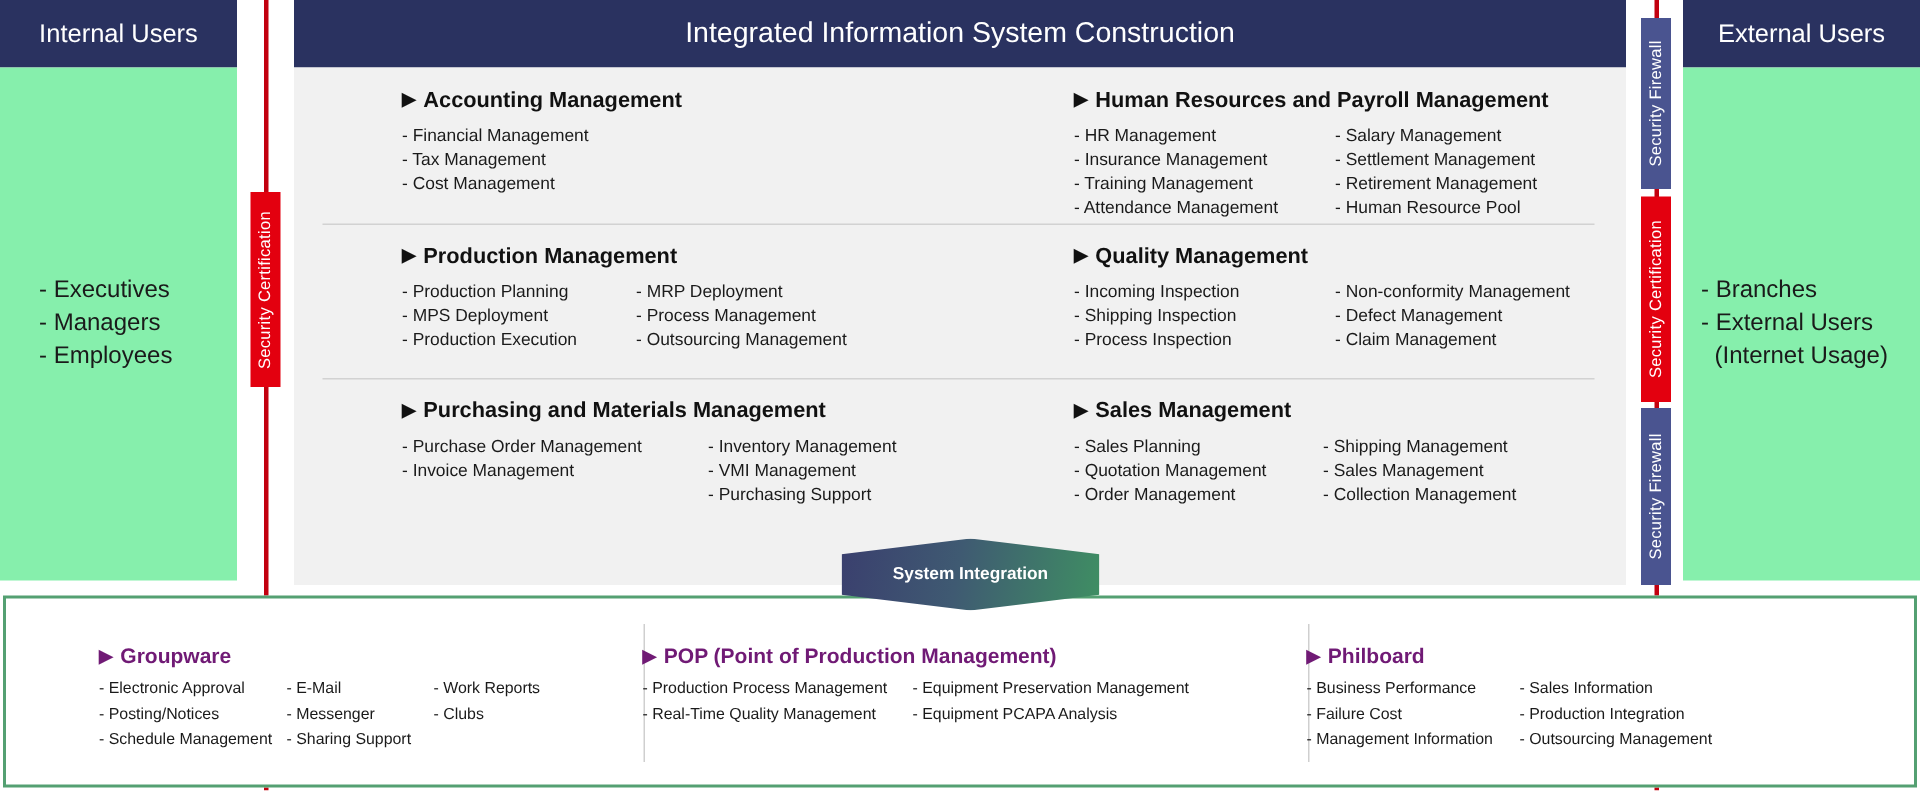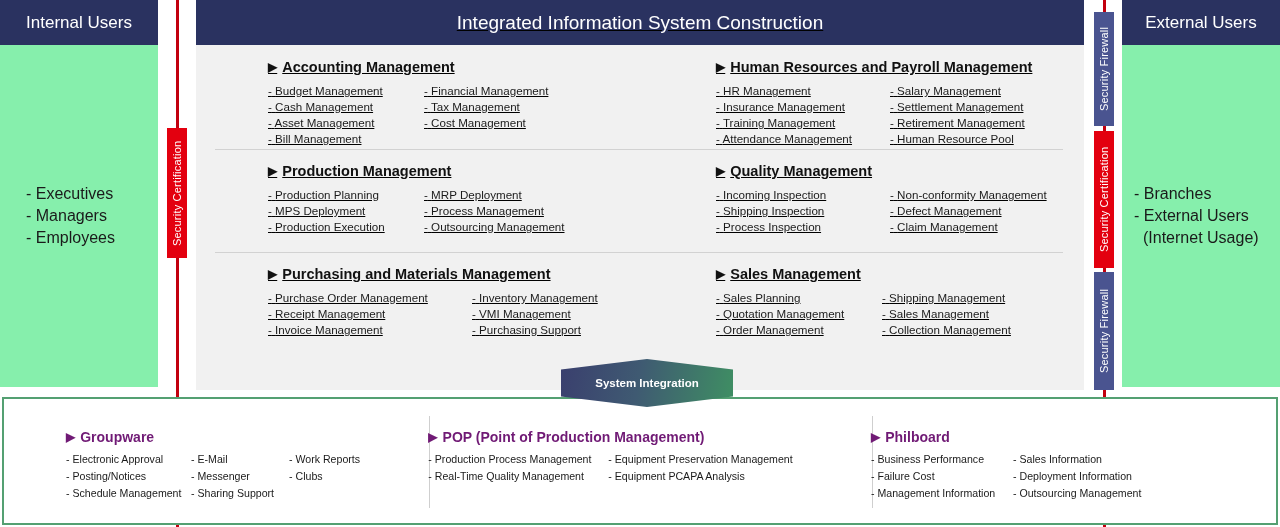--- a/index.html
+++ b/index.html
@@ -53,21 +53,21 @@
   }
   .ribbon.cert { background: #e3000f; }
   .ribbon.fw   { background: #4a5490; }
 
   #cert-left   { left: 167px; top: 128px; width: 20px; height: 130px; }
   #fw-top      { left: 1094px; top: 12px;  width: 20px; height: 114px; }
   #cert-right  { left: 1094px; top: 131px; width: 20px; height: 137px; }
   #fw-bottom   { left: 1094px; top: 272px; width: 20px; height: 118px; }
 
   
-  #main-panel { position: absolute; left: 196px; top: 0; width: 888px; height: 390px; z-index: 2; text-decoration: underline; }
+  #main-panel { position: absolute; left: 196px; top: 0; width: 888px; height: 390px; z-index: 2; }
   #main-panel .panel-head {
     height: 45px; background: #2a3260; color: #ffffff;
     display: flex; align-items: center; justify-content: center;
     font-size: 19px;
   }
   #main-panel .panel-body {
     height: 345px; background: #f1f1f1; position: relative;
   }
 
   .module-grid { display: flex; flex-wrap: wrap; }
@@ -172,26 +172,20 @@
       <div class="divider-h d2"></div>
 
       <div class="module-grid">
 
         <div class="module-row r1">
           <div class="module">
             <div class="module-title">
               <span class="tri">▶</span><span>Accounting Management</span>
             </div>
             <div class="cols">
-              <ul style="width:156px">
-                <li><span>-</span> <span>Budget Management</span></li>
-                <li><span>-</span> <span>Cash Management</span></li>
-                <li><span>-</span> <span>Asset Management</span></li>
-                <li><span>-</span> <span>Bill Management</span></li>
-              </ul>
               <ul>
                 <li><span>-</span> <span>Financial Management</span></li>
                 <li><span>-</span> <span>Tax Management</span></li>
                 <li><span>-</span> <span>Cost Management</span></li>
               </ul>
             </div>
           </div>
           <div class="module right">
             <div class="module-title">
               <span class="tri">▶</span><span>Human Resources and Payroll Management</span>
@@ -251,21 +245,20 @@
         </div>
 
         <div class="module-row r3">
           <div class="module">
             <div class="module-title">
               <span class="tri">▶</span><span>Purchasing and Materials Management</span>
             </div>
             <div class="cols">
               <ul style="width:204px">
                 <li><span>-</span> <span>Purchase Order Management</span></li>
-                <li><span>-</span> <span>Receipt Management</span></li>
                 <li><span>-</span> <span>Invoice Management</span></li>
               </ul>
               <ul>
                 <li><span>-</span> <span>Inventory Management</span></li>
                 <li><span>-</span> <span>VMI Management</span></li>
                 <li><span>-</span> <span>Purchasing Support</span></li>
               </ul>
             </div>
           </div>
           <div class="module right">
@@ -344,20 +337,20 @@
         <span class="tri">▶</span><span>Philboard</span>
       </div>
       <div class="bottom-cols">
         <ul style="width:142px">
           <li><span>-</span> <span>Business Performance</span></li>
           <li><span>-</span> <span>Failure Cost</span></li>
           <li><span>-</span> <span>Management Information</span></li>
         </ul>
         <ul>
           <li><span>-</span> <span>Sales Information</span></li>
-          <li><span>-</span> <span>Deployment Information</span></li>
+          <li><span>-</span> <span>Production Integration</span></li>
           <li><span>-</span> <span>Outsourcing Management</span></li>
         </ul>
       </div>
     </div>
   </div>
 
 </div>
 
 </body></html>

